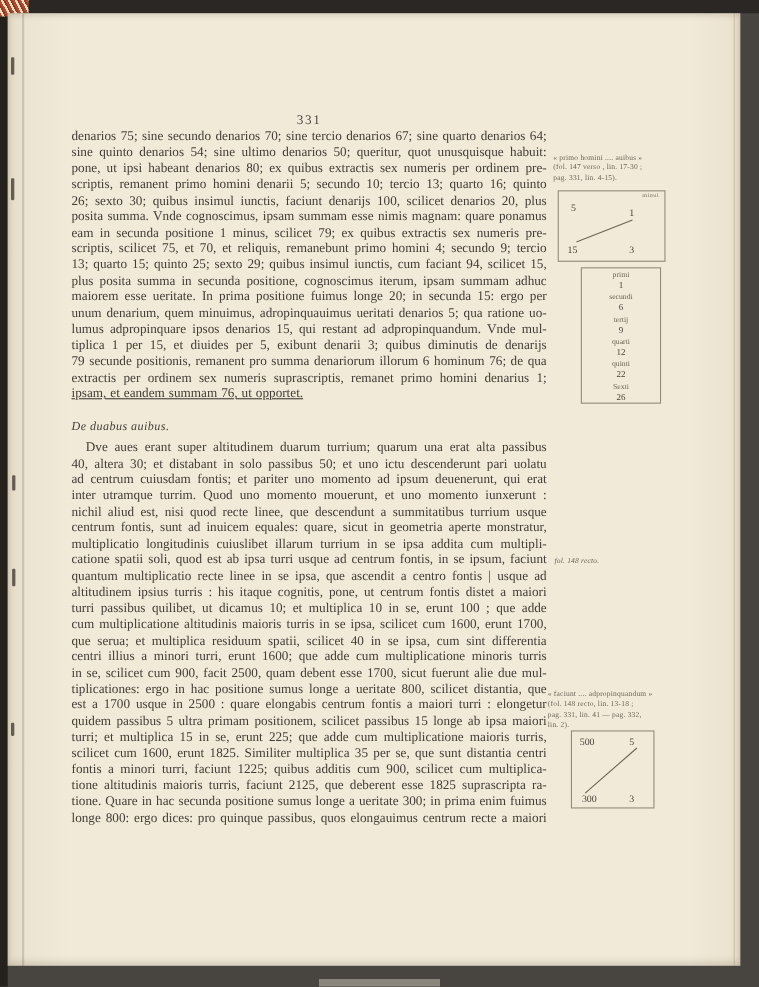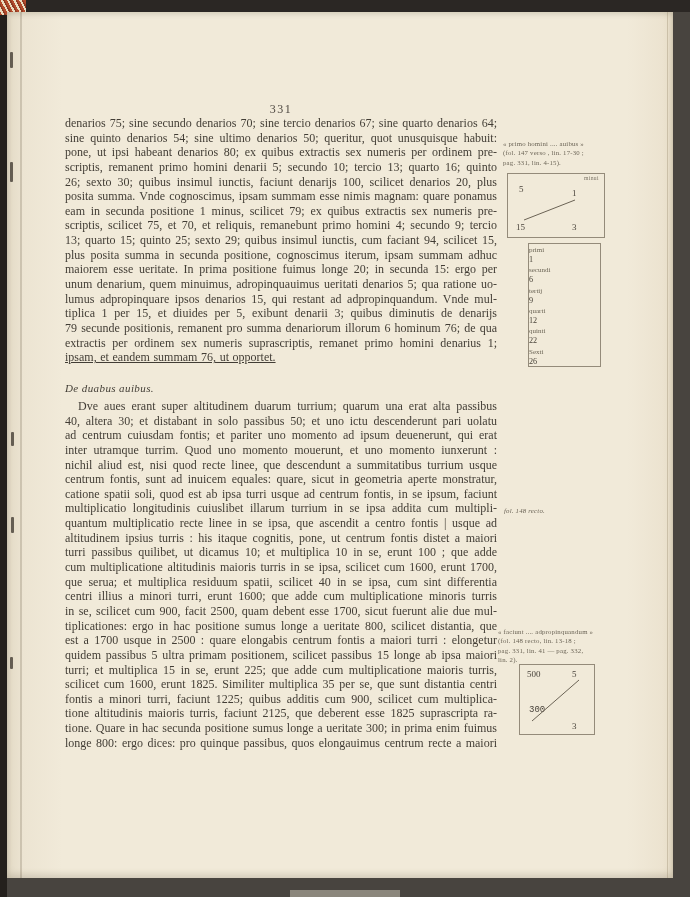--- a/index.html
+++ b/index.html
@@ -56,27 +56,27 @@
   .d1 { left:500px; top:161px; width:96px; height:63px; }
   .d2 { left:512px; top:652px; width:74px; height:69px; }
   .dbox .num { position:absolute; font-size:9px; color:#4a443c; }
   .d1 .tl { left:11px; top:10px; }
   .d1 .tr { left:64px; top:14px; }
   .d1 .bl { left:8px;  bottom:5px; }
   .d1 .br { left:64px; bottom:5px; }
   .d1 .corner-label { position:absolute; right:5px; top:1px; font-size:5.6px; letter-spacing:.4px; color:#7a7365; }
   .d2 .tl { left:7px; top:4px; }
   .d2 .tr { left:52px; top:4px; }
-  .d2 .bl { left:9px; bottom:19px;font-family:Liberation Mono, monospace; }
+  .d2 .bl { left:9px; bottom:3px; }
   .d2 .br { left:52px; bottom:3px; }
   .dbox svg { position:absolute; left:0; top:0; }
 
   .rtable {
     position:absolute; left:521px; top:231px; width:73px; height:124px;
-    border:1px solid #948b7a; text-align:left; color:#55503f; padding-top:1px; box-sizing:border-box;
+    border:1px solid #948b7a; text-align:center; color:#55503f; padding-top:1px; box-sizing:border-box;
   }
   .rtable > div { line-height:10.15px; }
   .rtable > div:nth-child(odd) { font-size:7px; color:#6b6455; }
   .rtable > div:nth-child(even) { font-size:8.2px; color:#4a443a; }
 </style>
 </head>
 <body>
 
 <div class="top-band"></div>
 <div class="left-band"></div>
@@ -115,22 +115,22 @@
 
   <div class="heading">De duabus auibus.</div>
 
   <div class="textblock p2 indent-first">
       <div>Dve aues erant super altitudinem duarum turrium; quarum una erat alta passibus</div>
       <div>40, altera 30; et distabant in solo passibus 50; et uno ictu descenderunt pari uolatu</div>
       <div>ad centrum cuiusdam fontis; et pariter uno momento ad ipsum deuenerunt, qui erat</div>
       <div>inter utramque turrim. Quod uno momento mouerunt, et uno momento iunxerunt :</div>
       <div>nichil aliud est, nisi quod recte linee, que descendunt a summitatibus turrium usque</div>
       <div>centrum fontis, sunt ad inuicem equales: quare, sicut in geometria aperte monstratur,</div>
+      <div>multiplicatio longitudinis cuiuslibet illarum turrium in se ipsa addita cum multipli-</div>
       <div>catione spatii soli, quod est ab ipsa turri usque ad centrum fontis, in se ipsum, faciunt</div>
-      <div>multiplicatio longitudinis cuiuslibet illarum turrium in se ipsa addita cum multipli-</div>
       <div>quantum multiplicatio recte linee in se ipsa, que ascendit a centro fontis | usque ad</div>
       <div>altitudinem ipsius turris : his itaque cognitis, pone, ut centrum fontis distet a maiori</div>
       <div>turri passibus quilibet, ut dicamus 10; et multiplica 10 in se, erunt 100 ; que adde</div>
       <div>cum multiplicatione altitudinis maioris turris in se ipsa, scilicet cum 1600, erunt 1700,</div>
       <div>que serua; et multiplica residuum spatii, scilicet 40 in se ipsa, cum sint differentia</div>
       <div>centri illius a minori turri, erunt 1600; que adde cum multiplicatione minoris turris</div>
       <div>in se, scilicet cum 900, facit 2500, quam debent esse 1700, sicut fuerunt alie due mul-</div>
       <div>tiplicationes: ergo in hac positione sumus longe a ueritate 800, scilicet distantia, que</div>
       <div>est a 1700 usque in 2500 : quare elongabis centrum fontis a maiori turri : elongetur</div>
       <div>quidem passibus 5 ultra primam positionem, scilicet passibus 15 longe ab ipsa maiori</div>

